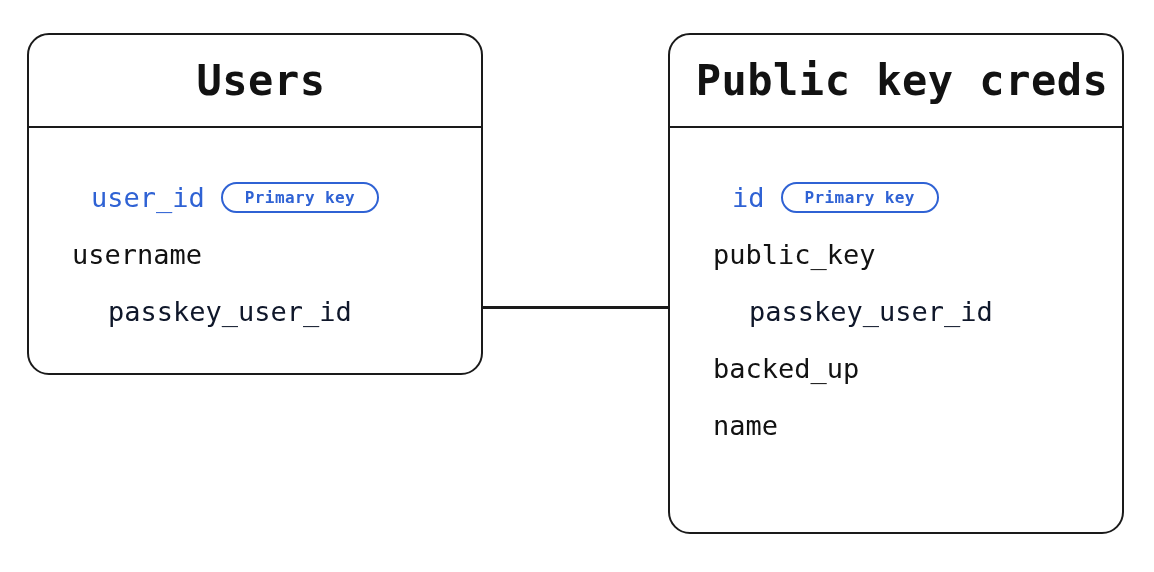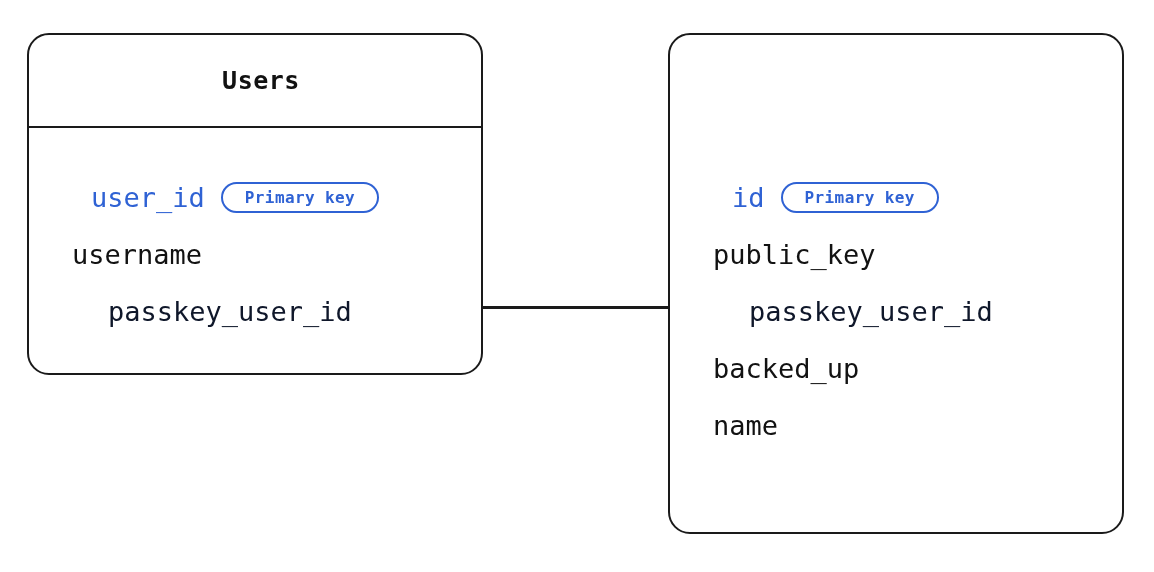--- a/index.html
+++ b/index.html
@@ -31,21 +31,21 @@
     top: 0;
     height: 91px;
     display: flex;
     align-items: center;
     justify-content: center;
     border-bottom: 2px solid #1a1a1a;
   }
   .entity-title {
     font-family: "DejaVu Sans Mono", "Liberation Mono", monospace;
     font-weight: 700;
-    font-size: 25px;
+    font-size: 42px;
     letter-spacing: 0.5px;
     color: #121212;
     white-space: nowrap;
     margin-left: 12px;
   }
 
   .entity-fields {
     position: absolute;
     left: 0;
     right: 0;
@@ -125,20 +125,23 @@
         <span class="field-name fk">passkey_user_id</span>
       </div>
 
     </div>
   </div>
 
   <div class="connector" id="connector-users-creds" style="left: 481px; top: 306px; width: 187px; height: 3px; background: rgb(26, 26, 26);"></div>
 
   <div class="entity" id="entity-creds" style="left: 668px; top: 33px; width: 456px; height: 501px;">
 
+    <div class="entity-header">
+      <span class="entity-title">Public key creds</span>
+    </div>
 
     <div class="entity-fields">
 
       <div class="field-row">
         <span class="field-name pk">id</span>
         <span class="pk-badge">
           <span class="pk-badge-label">Primary key</span>
         </span>
       </div>
 

